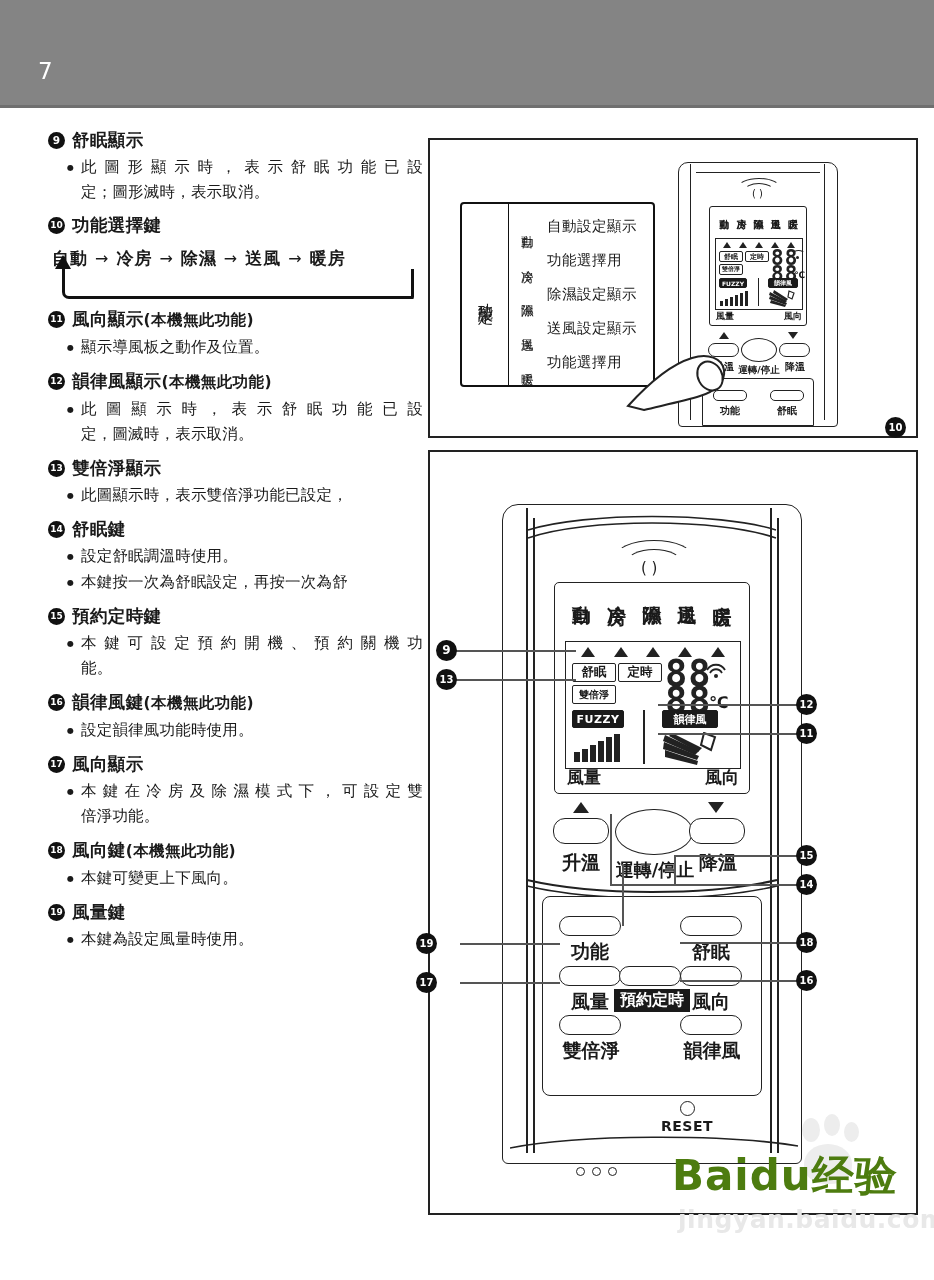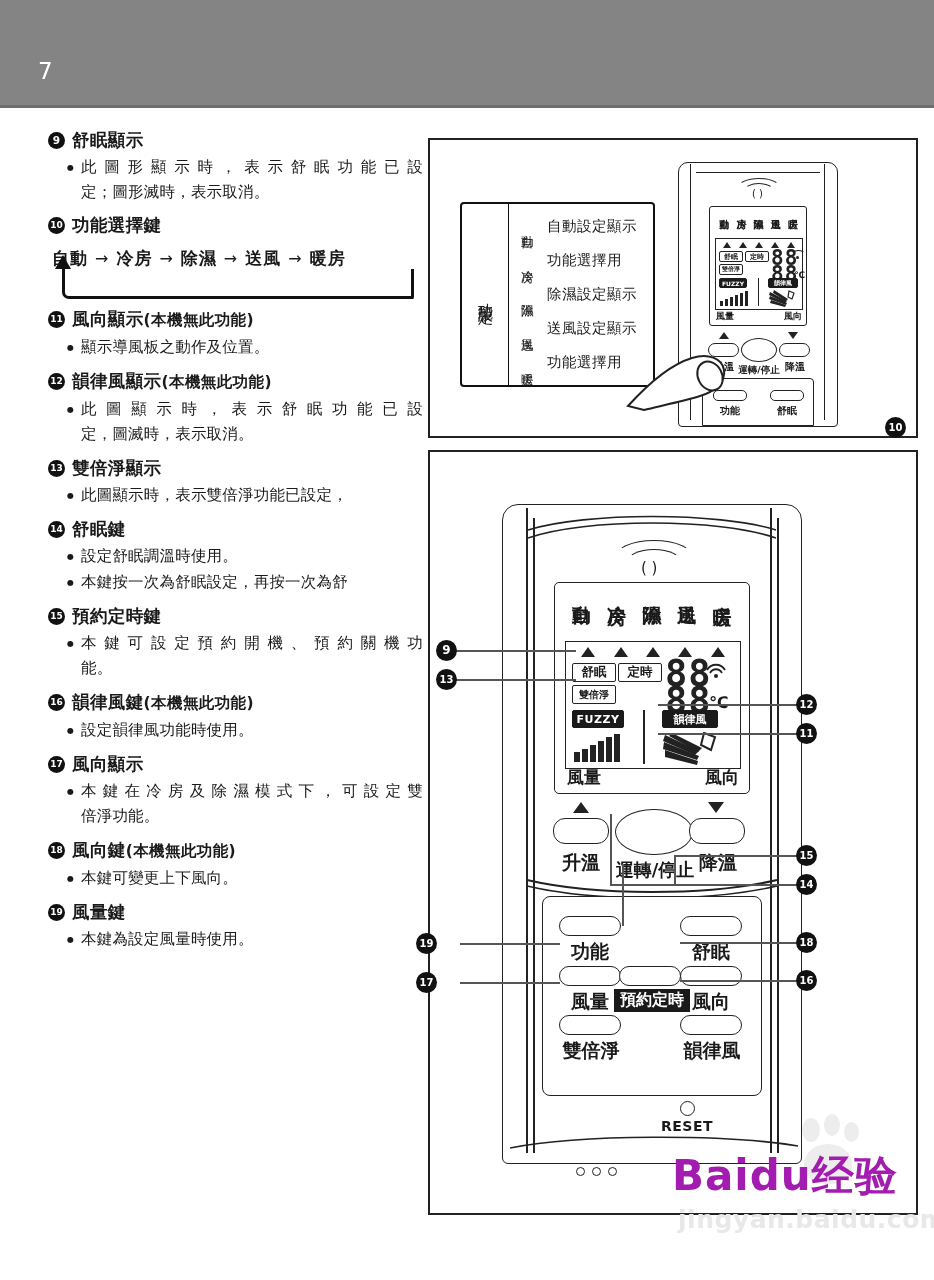--- a/index.html
+++ b/index.html
@@ -213,21 +213,21 @@
   .callout.sm{font-size:10px;}
   .lead{position:absolute;background:#555;height:1.6px;}
   .lead-v{position:absolute;background:#555;width:1.6px;}
 
   
   .finger{position:absolute;}
 
   
   .wm{
     position:absolute;pointer-events:none;
-    color:#a21caf;font-weight:700;
+    color:#4d7c0f;font-weight:700;
   }
   .wm-main{
     left:672px;top:1148px;font-size:42px;letter-spacing:1px;
   }
   .wm-sub{
     left:678px;top:1205px;font-size:25px;letter-spacing:.5px;color:#e8e8e8;
   }
   .wm-paw{
     position:absolute;left:790px;top:1118px;width:86px;height:70px;
   }

